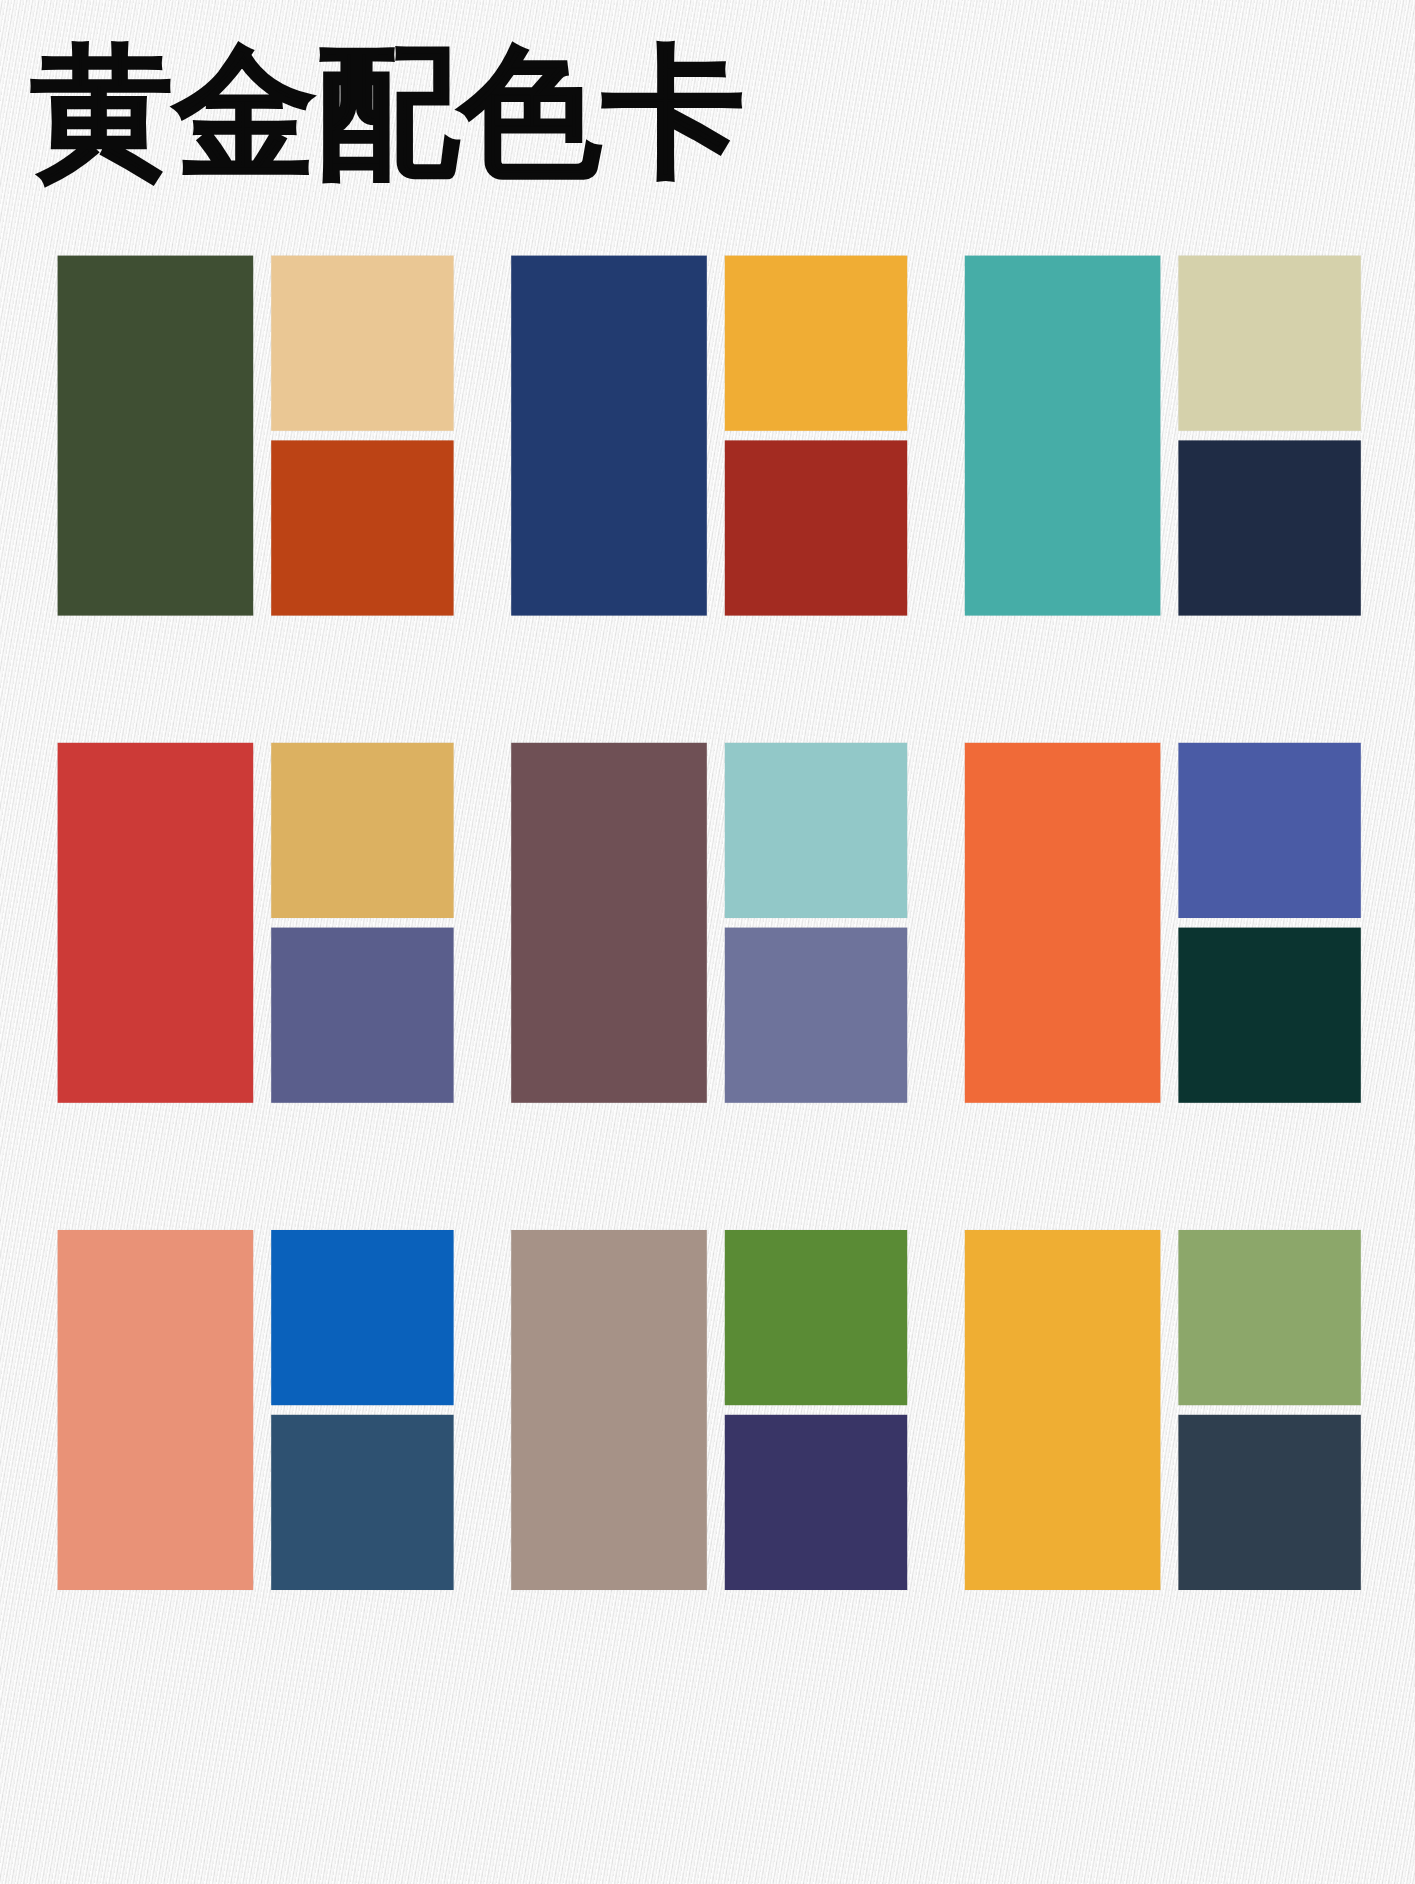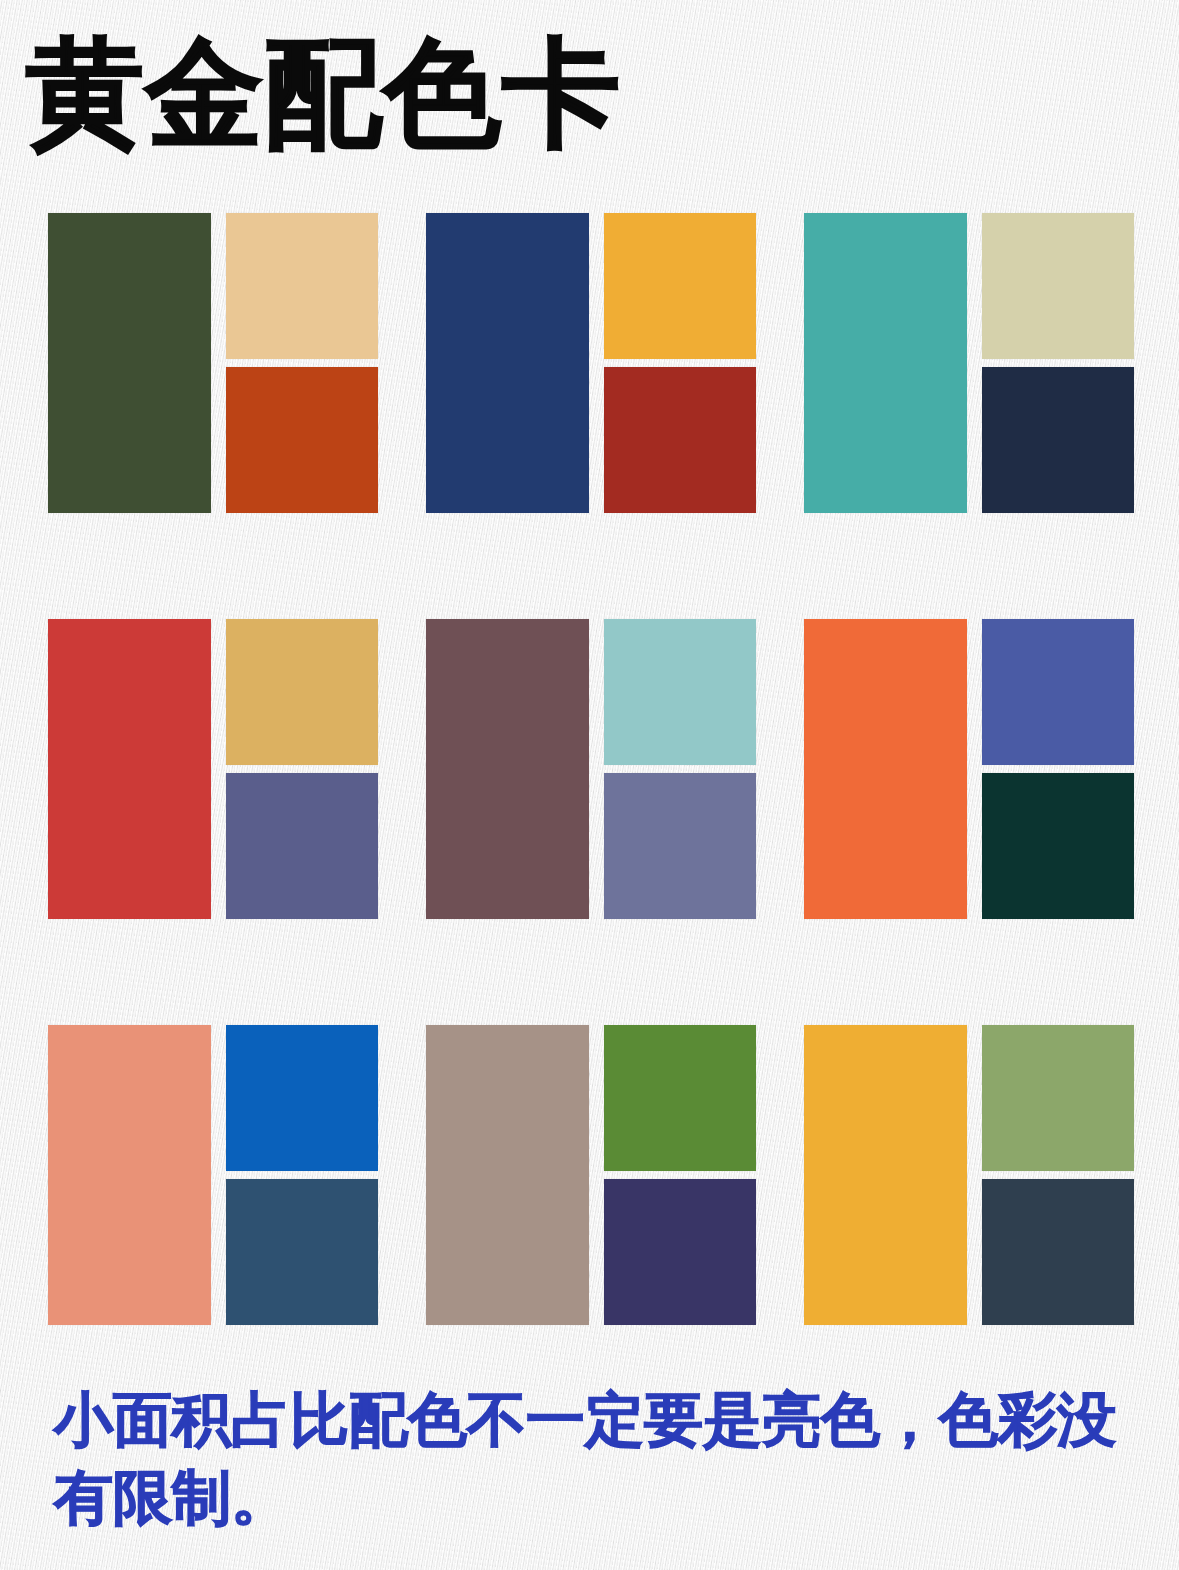--- a/index.html
+++ b/index.html
@@ -116,21 +116,21 @@
     -webkit-text-stroke: 1.2px #2a3cb9;
   }
 </style>
 </head>
 <body>
 
 <div id="paper-texture" style="background-color: rgb(234, 234, 234);"></div>
 
 <div id="page">
 
-  <div class="title" style="color: rgb(10, 10, 10); font-family: Liberation Serif, serif; -webkit-text-stroke: 2px rgb(10, 10, 10);">黄金配色卡</div>
+  <div class="title" style="color: rgb(10, 10, 10); -webkit-text-stroke: 2px rgb(10, 10, 10);">黄金配色卡</div>
 
   <div class="grid">
 
     <div class="palette">
       <div class="swatch swatch-main" style="background-color: rgb(63, 79, 51);"></div>
       <div class="swatch swatch-sec" style="background-color: rgb(234, 199, 148);"></div>
       <div class="swatch swatch-acc" style="background-color: rgb(188, 67, 21);"></div>
     </div>
 
     <div class="palette">
@@ -176,15 +176,14 @@
     </div>
 
     <div class="palette">
       <div class="swatch swatch-main" style="background-color: rgb(239, 174, 51);"></div>
       <div class="swatch swatch-sec" style="background-color: rgb(140, 167, 106);"></div>
       <div class="swatch swatch-acc" style="background-color: rgb(47, 63, 79);"></div>
     </div>
 
   </div>
 
-  <div class="caption" style="color: rgb(42, 60, 185); -webkit-text-stroke: 1.2px rgb(42, 60, 185);">小面积占比配色不一定要是亮色，色彩没有限制。</div>
 
 </div>
 
 </body></html>

